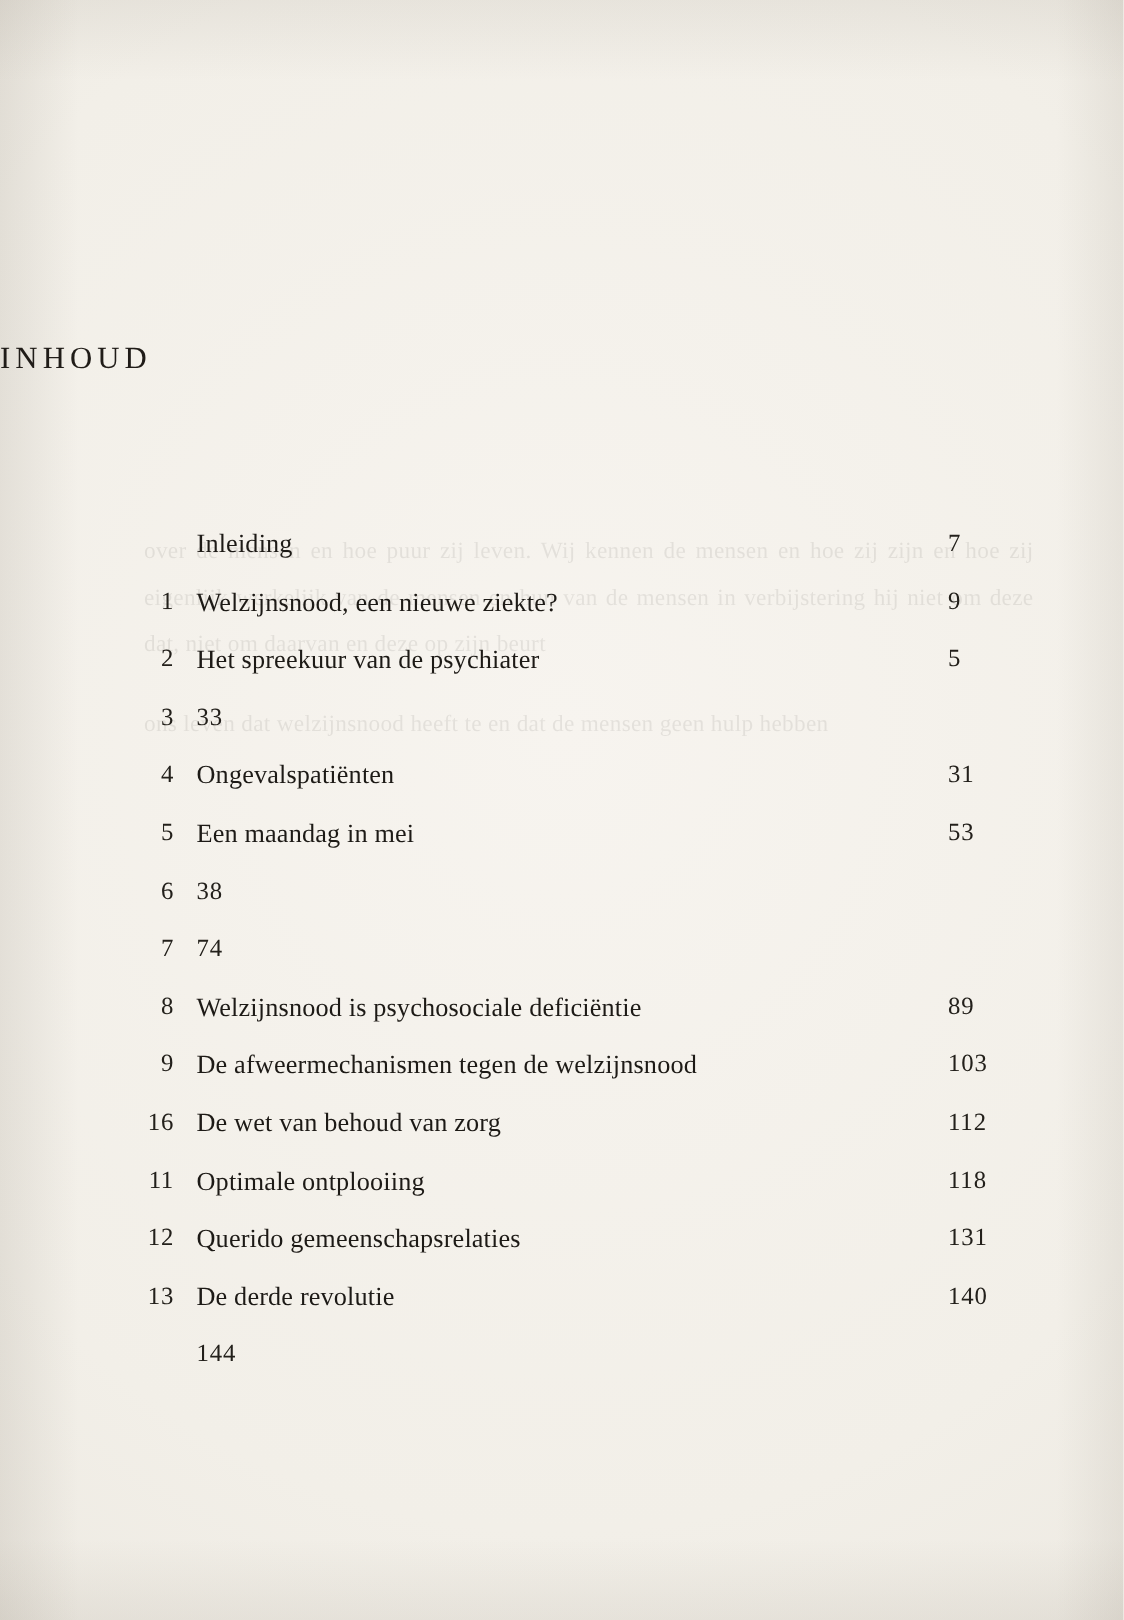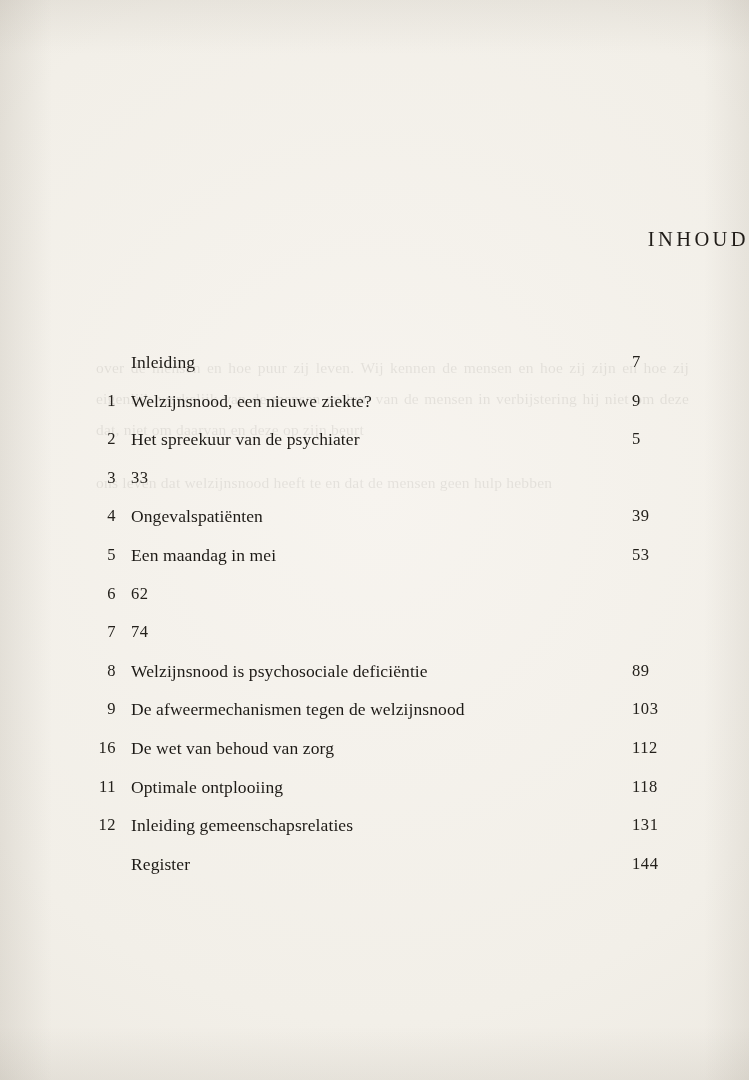--- a/index.html
+++ b/index.html
@@ -49,21 +49,21 @@
     pointer-events: none;
     filter: blur(0.4px);
   }
   .bleed-through p { margin: 0 0 22px 0; }
 
   .title {
     position: absolute;
     top: 228px;
     left: 0;
     right: 0;
-    text-align: right;
+    text-align: left;
     font-size: 20.5px;
     letter-spacing: 3.4px;
     font-variant: normal;
     color: #201c18;
   }
 
   .toc {
     position: absolute;
     top: 352px;
     left: 78px;
@@ -139,30 +139,30 @@
     <span class="toc-label">Het spreekuur van de psychiater</span>
     <span class="toc-page">5</span>
   </div>
   <div class="toc-row">
     <span class="toc-num">3</span>
     <span class="toc-page">33</span>
   </div>
   <div class="toc-row">
     <span class="toc-num">4</span>
     <span class="toc-label">Ongevalspatiënten</span>
-    <span class="toc-page">39</span>
+    <span class="toc-page">31</span>
   </div>
   <div class="toc-row">
     <span class="toc-num">5</span>
     <span class="toc-label">Een maandag in mei</span>
     <span class="toc-page">53</span>
   </div>
   <div class="toc-row">
     <span class="toc-num">6</span>
-    <span class="toc-page">62</span>
+    <span class="toc-page">38</span>
   </div>
   <div class="toc-row">
     <span class="toc-num">7</span>
     <span class="toc-page">74</span>
   </div>
   <div class="toc-row">
     <span class="toc-num">8</span>
     <span class="toc-label">Welzijnsnood is psychosociale deficiëntie</span>
     <span class="toc-page">89</span>
   </div>
@@ -176,21 +176,25 @@
     <span class="toc-label">De wet van behoud van zorg</span>
     <span class="toc-page">112</span>
   </div>
   <div class="toc-row">
     <span class="toc-num">11</span>
     <span class="toc-label">Optimale ontplooiing</span>
     <span class="toc-page">118</span>
   </div>
   <div class="toc-row">
     <span class="toc-num">12</span>
-    <span class="toc-label">Inleiding gemeenschapsrelaties</span>
+    <span class="toc-label">Querido gemeenschapsrelaties</span>
     <span class="toc-page">131</span>
+  </div>
+  <div class="toc-row">
+    <span class="toc-num">13</span>
+    <span class="toc-label">De derde revolutie</span>
+    <span class="toc-page">140</span>
   </div>
   <div class="toc-row no-num">
     <span class="toc-num"></span>
-    <span class="toc-label">Register</span>
     <span class="toc-page">144</span>
   </div>
 </div>
 
 </body></html>

